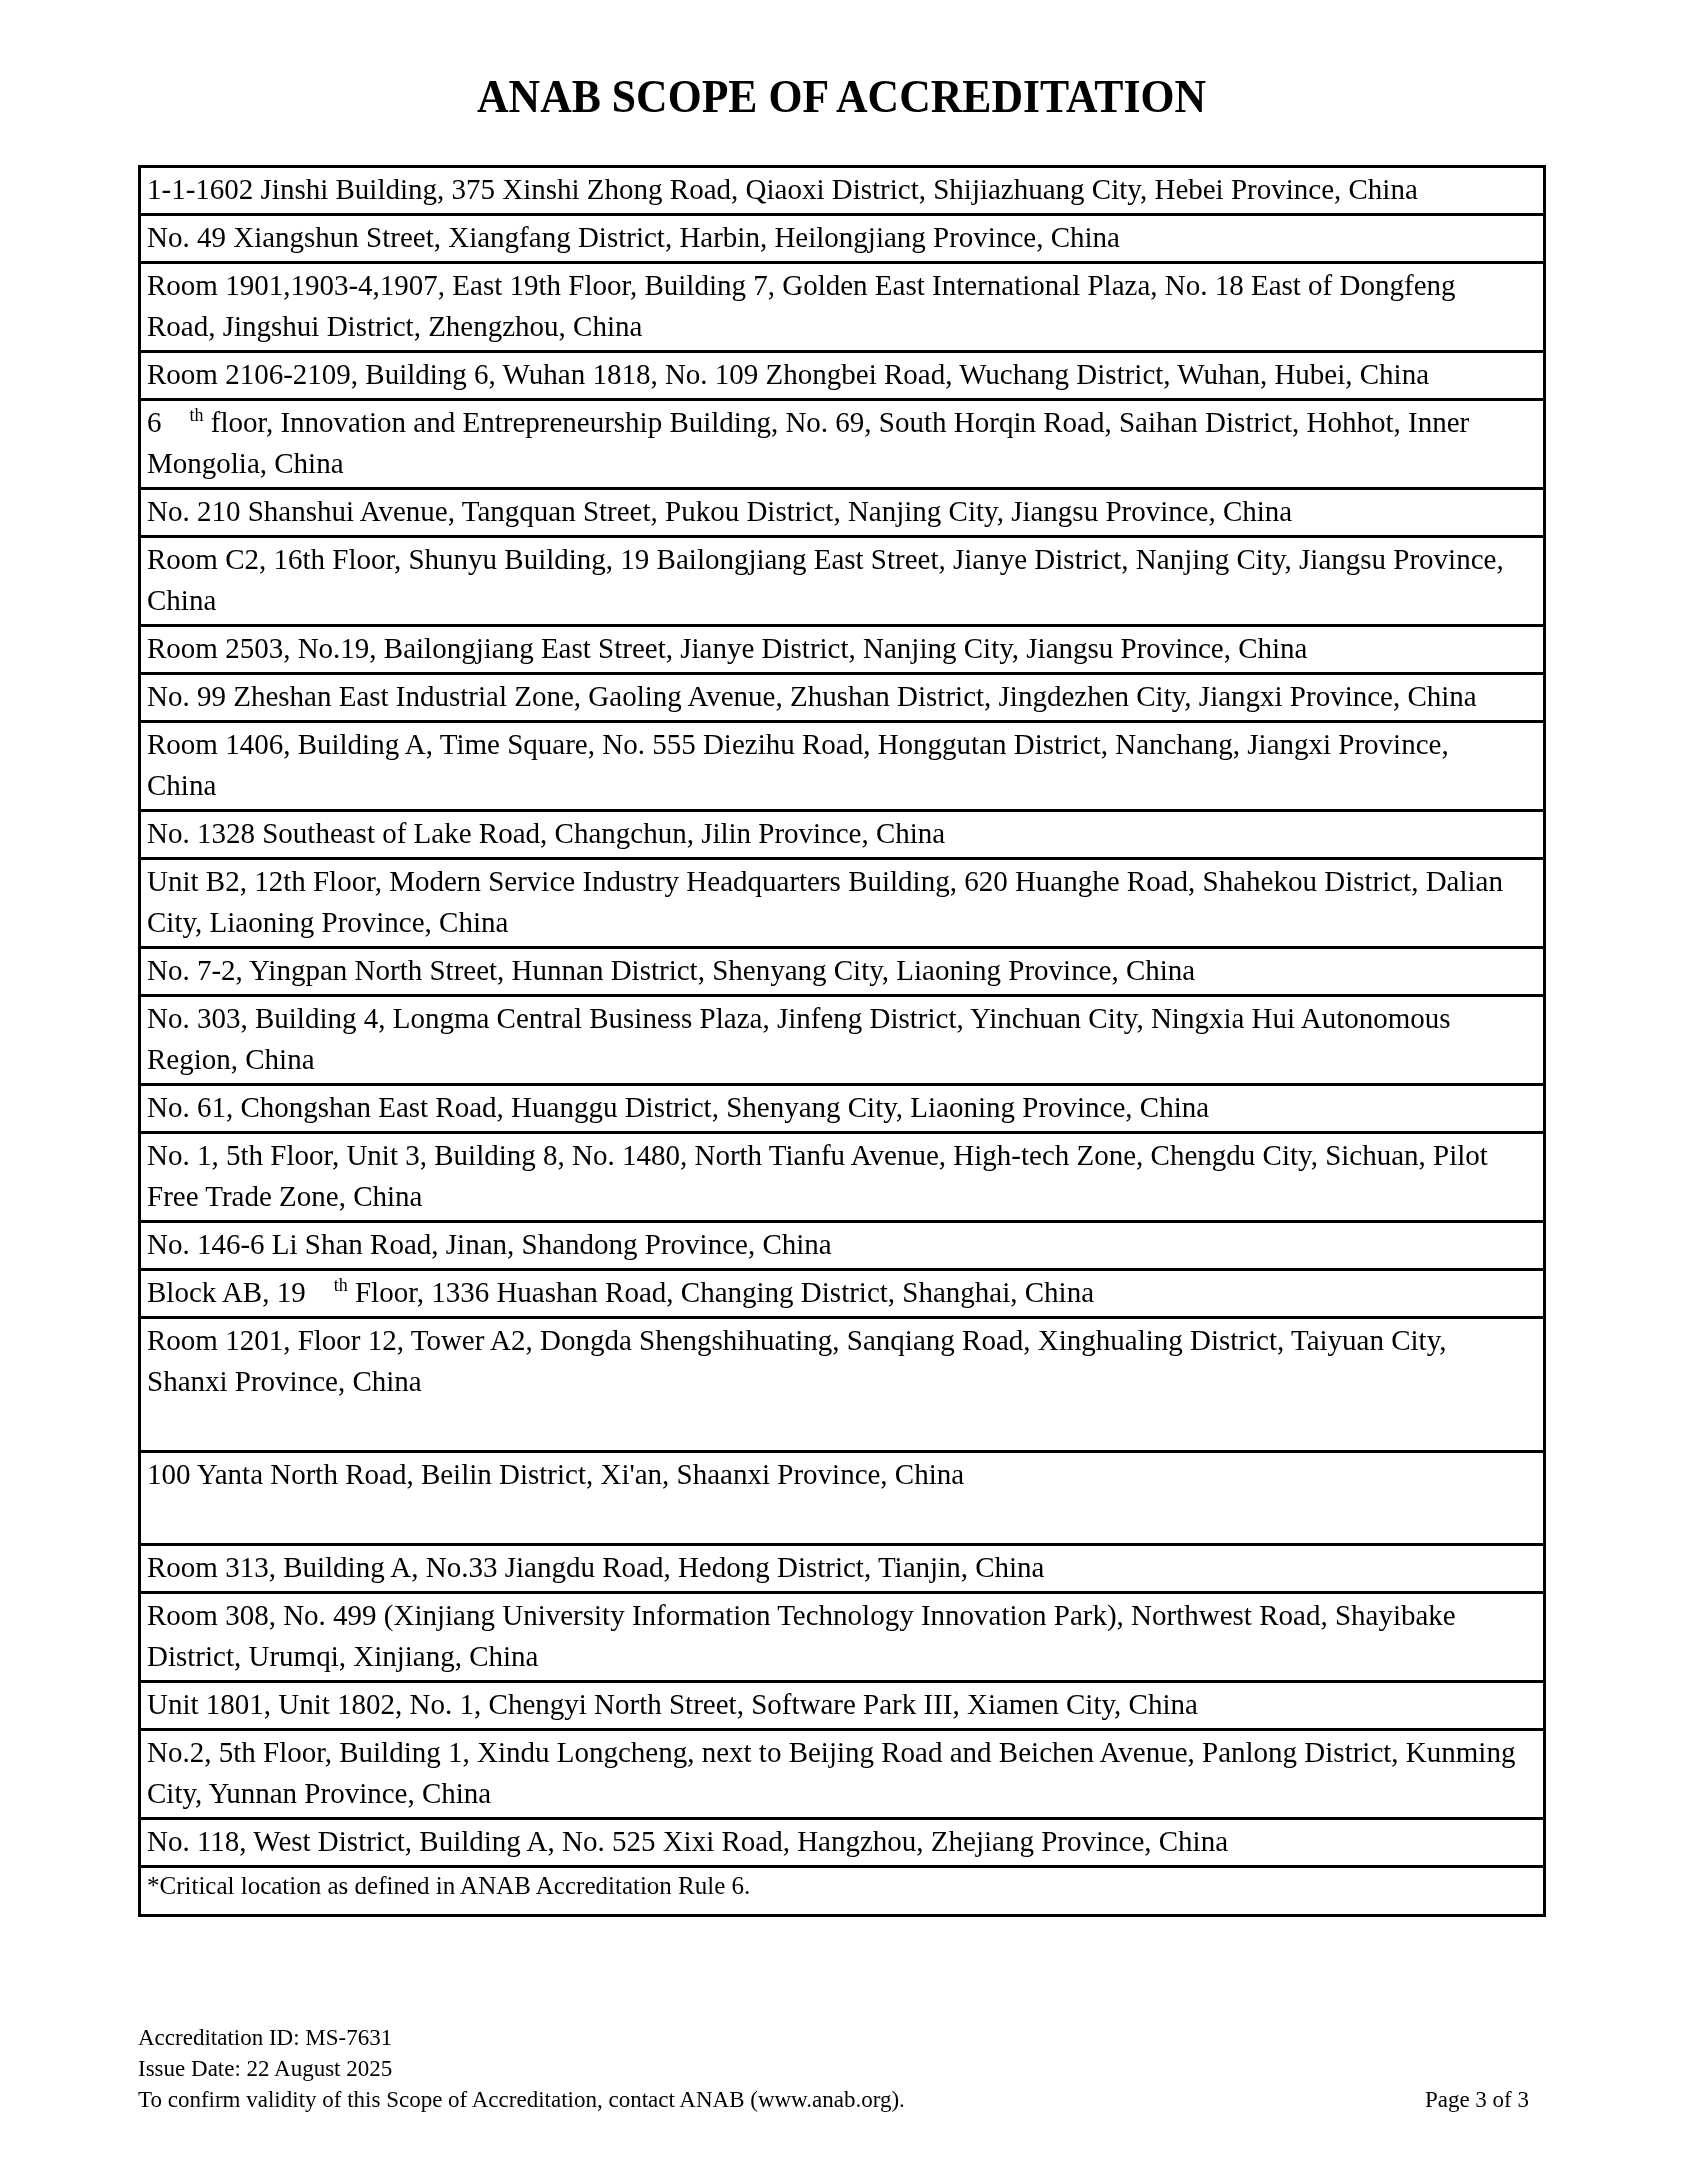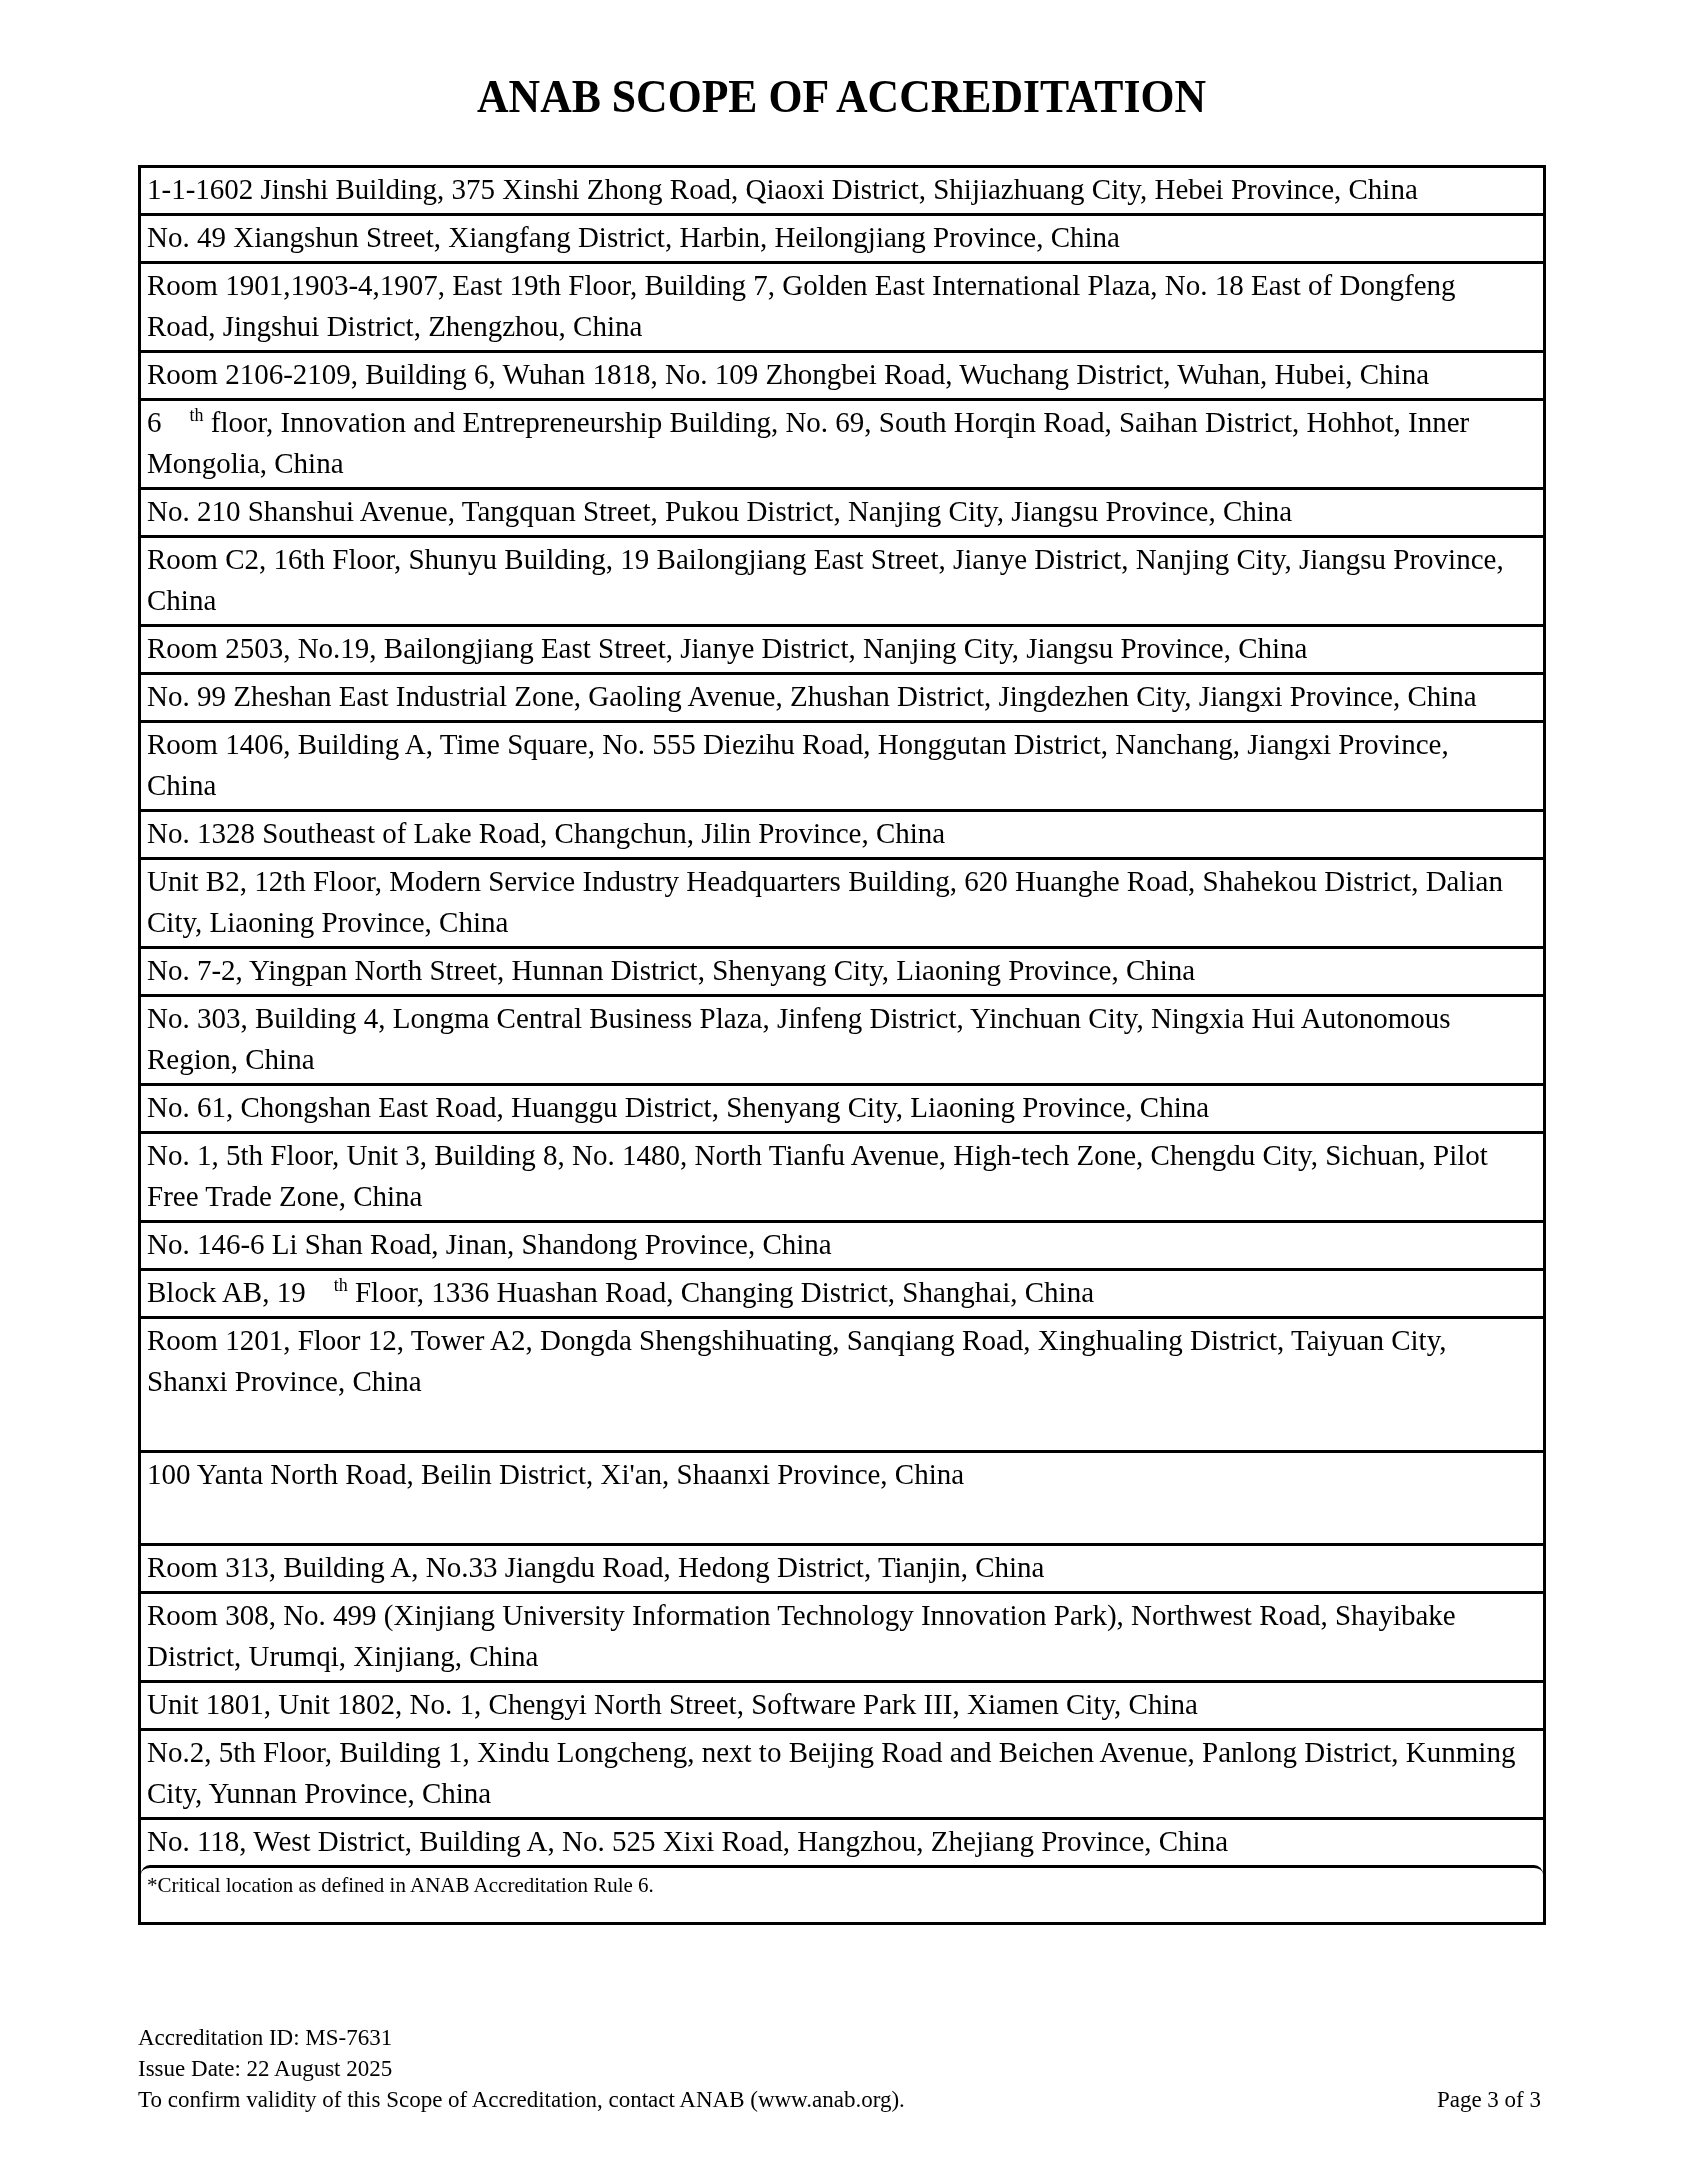--- a/index.html
+++ b/index.html
@@ -37,45 +37,44 @@
     font-size: 29px;
     line-height: 41px;
   }
   .row:first-child {
     border-top: none;
   }
   .row.tall {
     padding-bottom: 48px;
   }
   .row.note {
-    font-size: 21px;
+    font-size: 25px;
     line-height: 33px;
-    padding: 1px 6px 20px 6px;
-    border-radius: 9px;
+    padding: 1px 6px 12px 6px;
   }
   sup {
     font-size: 0.62em;
     line-height: 0;
     vertical-align: super;
     margin-left: 28px;
   }
   .footer {
     position: absolute;
     left: 138px;
     right: 138px;
     top: 2022px;
     font-size: 23px;
     line-height: 31px;
   }
   .footer .line {
     white-space: nowrap;
   }
   .page-num {
     position: absolute;
-    right: 4px;
+    right: 16px;
     bottom: 0;
     font-size: 23px;
     line-height: 31px;
     margin-left: 30px;
   }
   .link {
     color: #000000;
     cursor: pointer;
   }
 </style>

